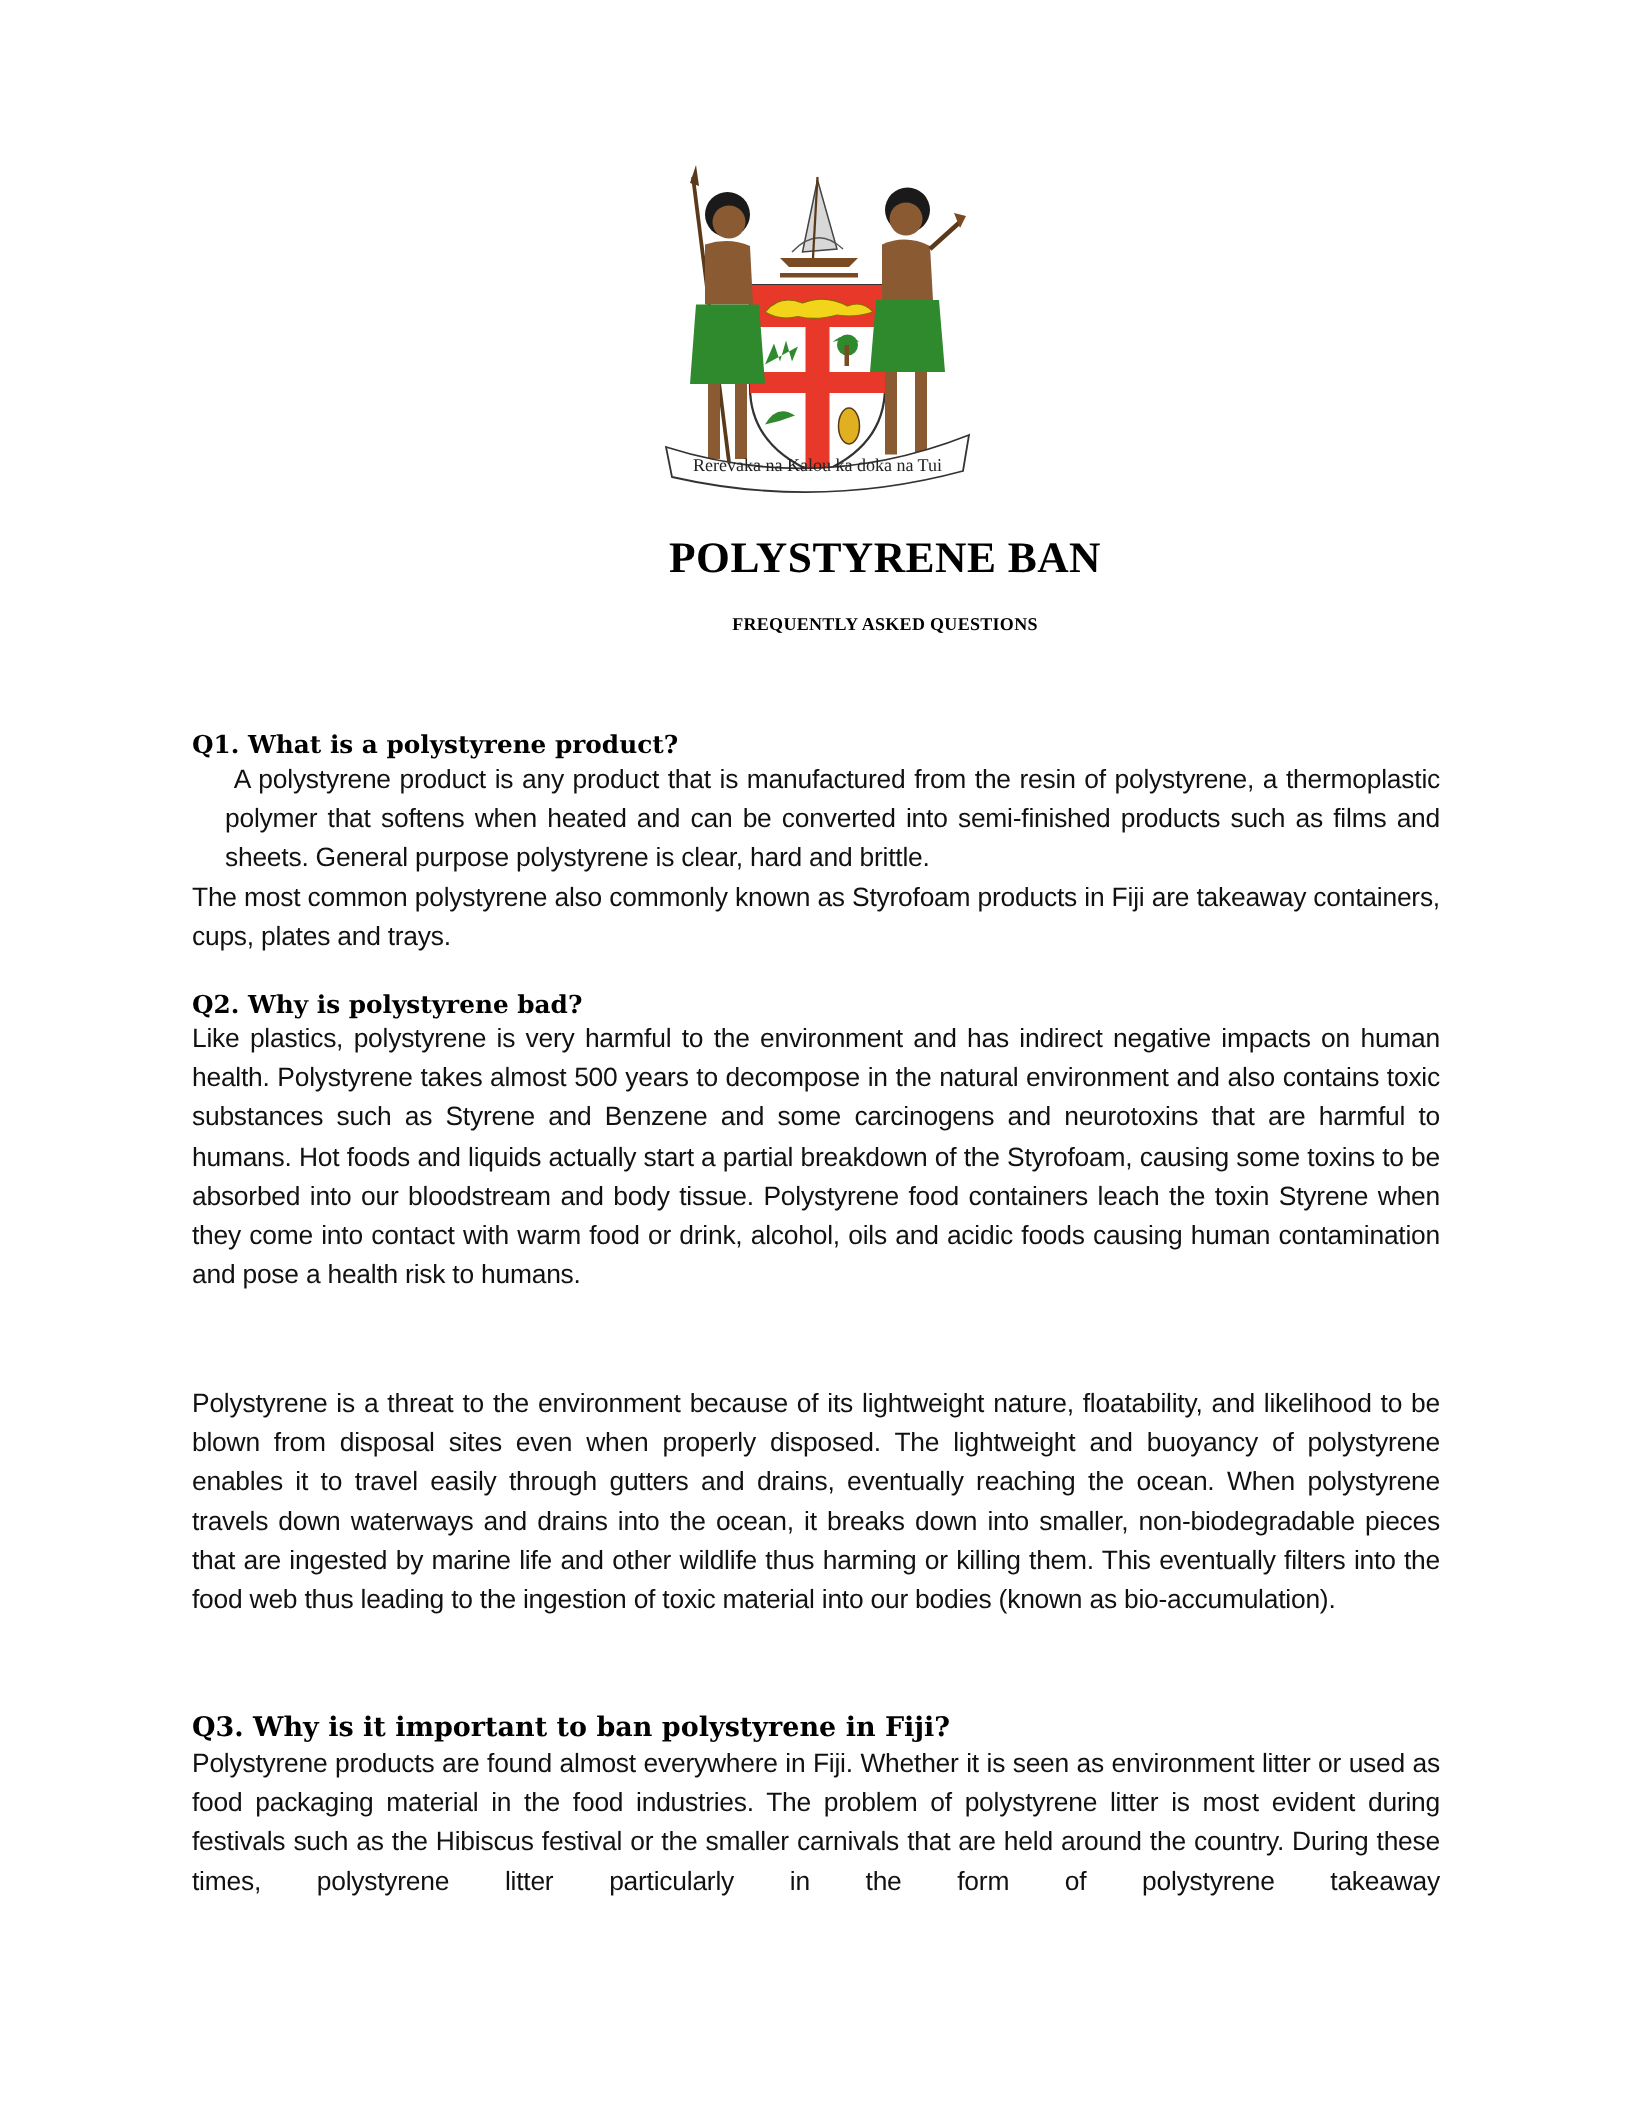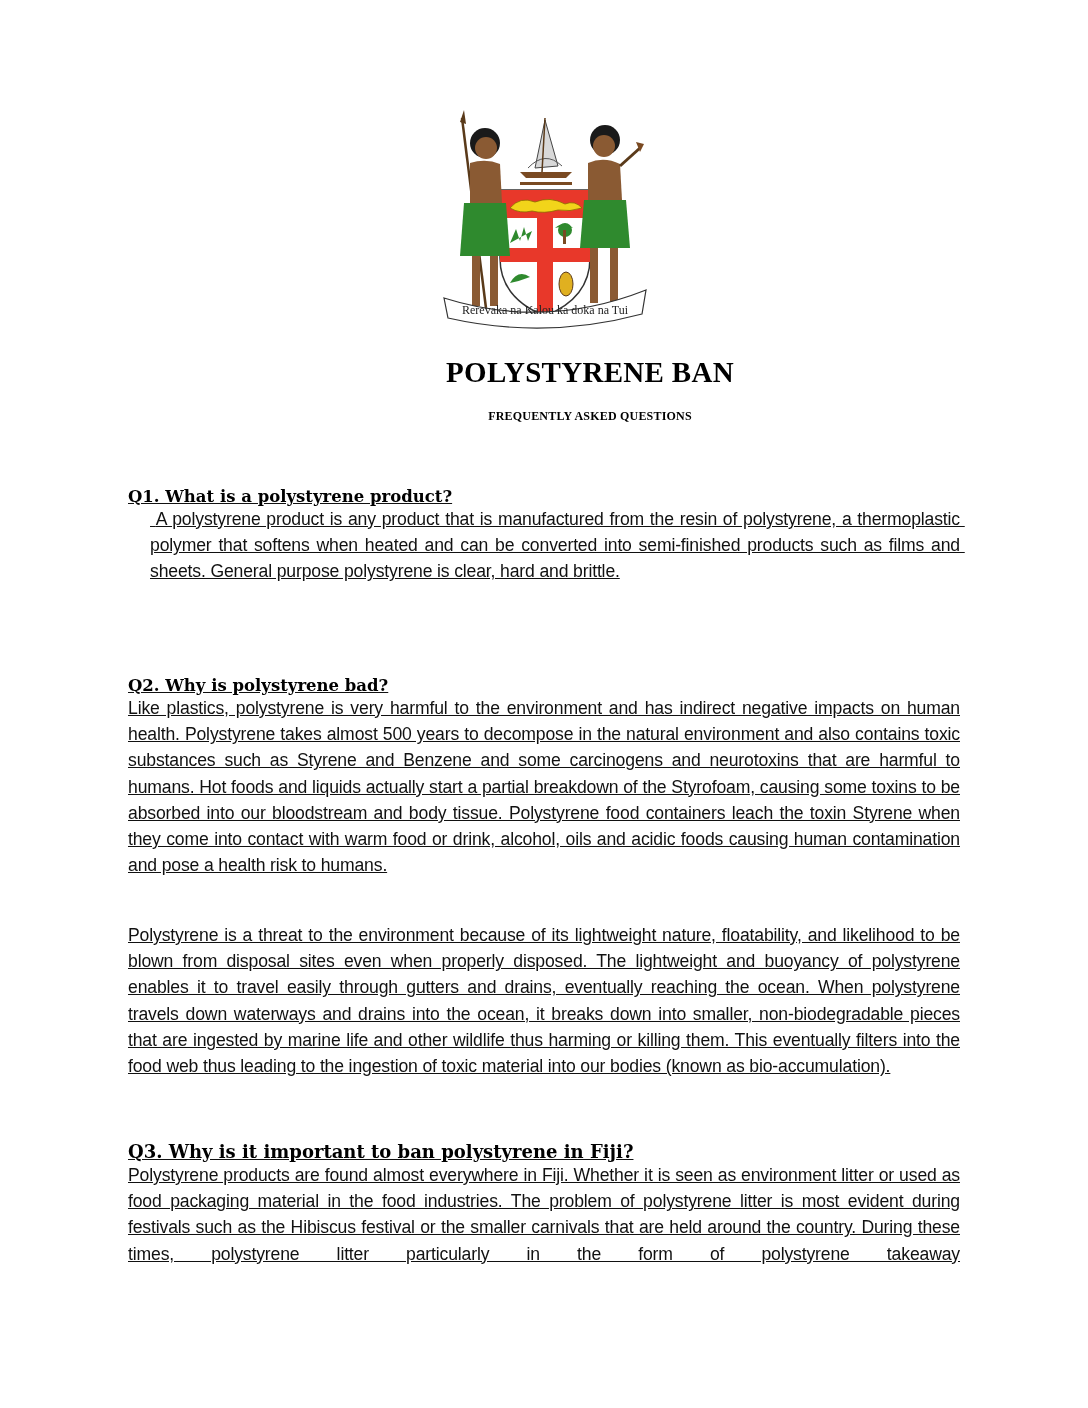--- a/index.html
+++ b/index.html
@@ -3,28 +3,28 @@
 <meta charset="utf-8">
 <style>
   html, body { margin: 0; padding: 0; background: #ffffff; }
   body { width: 1088px; height: 1408px; position: relative; overflow: hidden; color: #111; }
   .page { position: absolute; left: 0; top: 0; width: 1088px; height: 1408px; background: #fff; }
   .crest { position: absolute; left: 440px; top: 108px; width: 210px; height: 222px; }
   .title { position: absolute; left: 0; width: 1088px; text-align: center;
            font-family: "Liberation Serif", "DejaVu Serif", serif; font-weight: bold; color: #000; margin-left: 46px; }
   .title.main { top: 356px; font-size: 29px; letter-spacing: 0.3px; }
   .title.sub { top: 409px; font-size: 12px; letter-spacing: 0.2px; }
-  .content { position: absolute; left: 128px; width: 832px; text-decoration: underline; }
+  .content { position: absolute; left: 128px; width: 832px; }
   .q { font-family: "DejaVu Serif", "Liberation Serif", serif; font-weight: bold; color: #000; margin: 0; }
   .q.small { font-size: 16.5px; }
   .q.big { font-size: 18px; }
   .p { font-family: "Liberation Sans", "DejaVu Sans", sans-serif; font-size: 17.6px; line-height: 26.2px;
        text-align: justify; margin: 0; color: #111; letter-spacing: -0.15px; }
   .block1 { top: 487px; }
-  .block2 { top: 676px; }
+  .block2 { top: 660px; }
   .block3 { top: 922px; }
   .block4 { top: 1141px; }
 </style>
 </head>
 <body>
 
 <div class="page">
 
   <svg class="crest" viewBox="0 0 210 222" xmlns="http://www.w3.org/2000/svg">
 
@@ -79,20 +79,21 @@
       <text x="105" y="206" text-anchor="middle" font-family="Liberation Serif, serif" font-size="12" fill="#222">Rerevaka na Kalou ka doka na Tui</text>
     </g>
   </svg>
 
   <div class="title main">POLYSTYRENE BAN</div>
   <div class="title sub">FREQUENTLY ASKED QUESTIONS</div>
 
   <div class="content block1">
     <p class="q small">Q1. What is a polystyrene product?</p>
     <p class="p" style="white-space:pre-wrap;margin-left:22px;"> A polystyrene product is any product that is manufactured from the resin of polystyrene, a thermoplastic polymer that softens when heated and can be converted into semi-finished products such as films and sheets. General purpose polystyrene is clear, hard and brittle.</p>
+    <p class="p">The most common polystyrene also commonly known as Styrofoam products in Fiji are takeaway containers, cups, plates and trays.</p>
   </div>
 
   <div class="content block2">
     <p class="q small">Q2. Why is polystyrene bad?</p>
     <p class="p">Like plastics, polystyrene is very harmful to the environment and has indirect negative impacts on human health. Polystyrene takes almost 500 years to decompose in the natural environment and also contains toxic substances such as Styrene and Benzene and some carcinogens and neurotoxins that are harmful to humans. Hot foods and liquids actually start a partial breakdown of the Styrofoam, causing some toxins to be absorbed into our bloodstream and body tissue. Polystyrene food containers leach the toxin Styrene when they come into contact with warm food or drink, alcohol, oils and acidic foods causing human contamination and pose a health risk to humans.</p>
   </div>
 
   <div class="content block3">
     <p class="p">Polystyrene is a threat to the environment because of its lightweight nature, floatability, and likelihood to be blown from disposal sites even when properly disposed. The lightweight and buoyancy of polystyrene enables it to travel easily through gutters and drains, eventually reaching the ocean. When polystyrene travels down waterways and drains into the ocean, it breaks down into smaller, non-biodegradable pieces that are ingested by marine life and other wildlife thus harming or killing them. This eventually filters into the food web thus leading to the ingestion of toxic material into our bodies (known as bio-accumulation).</p>
   </div>

